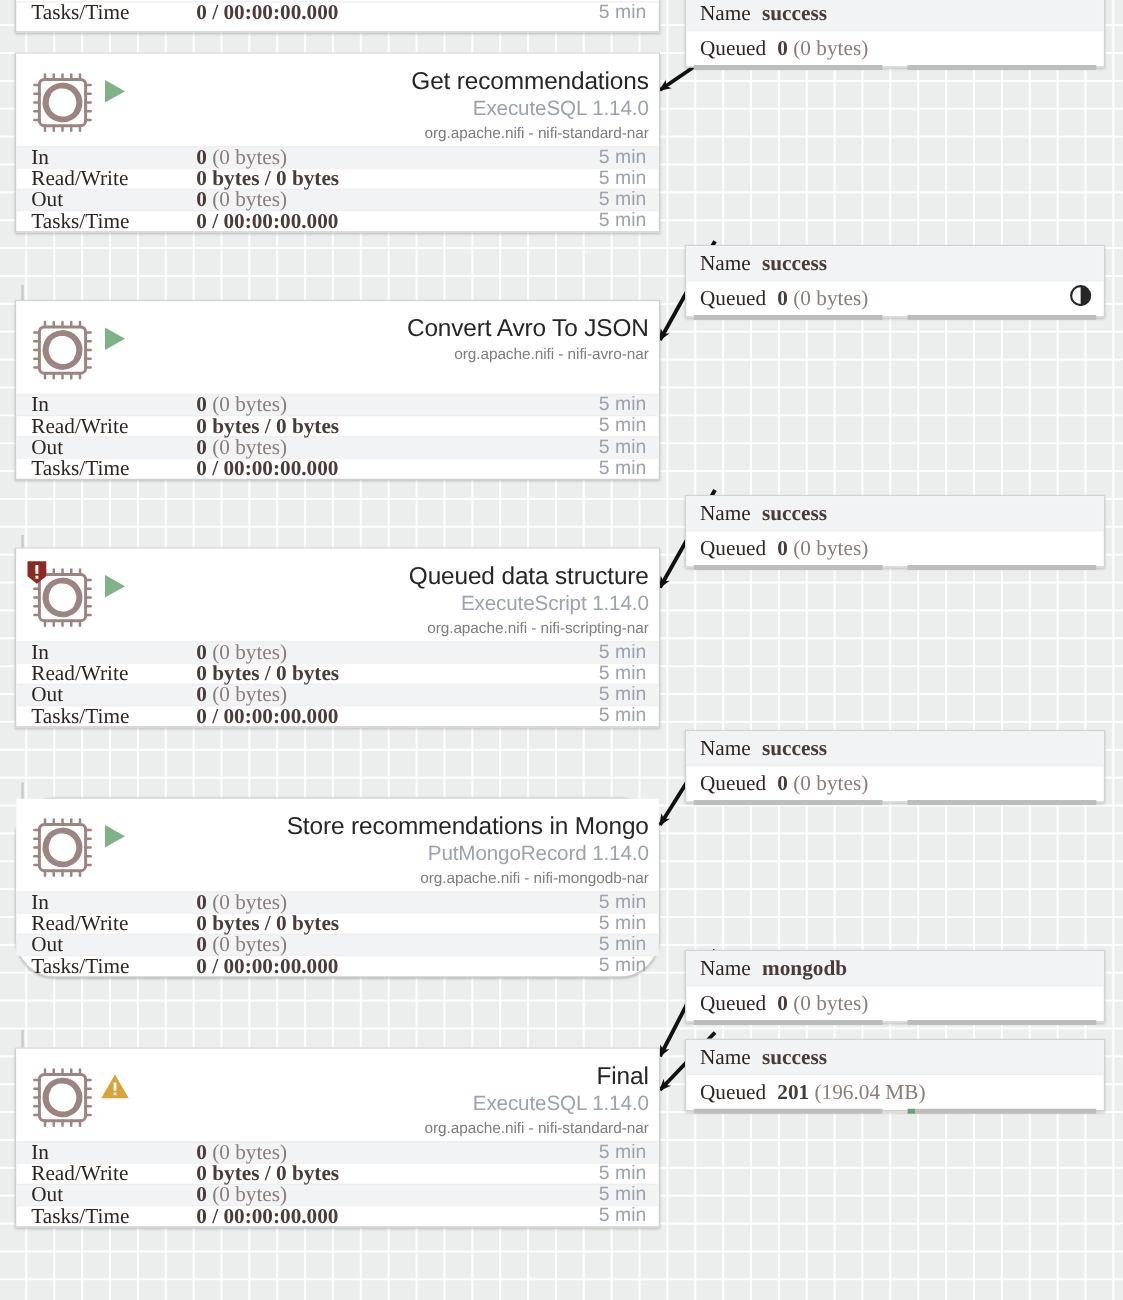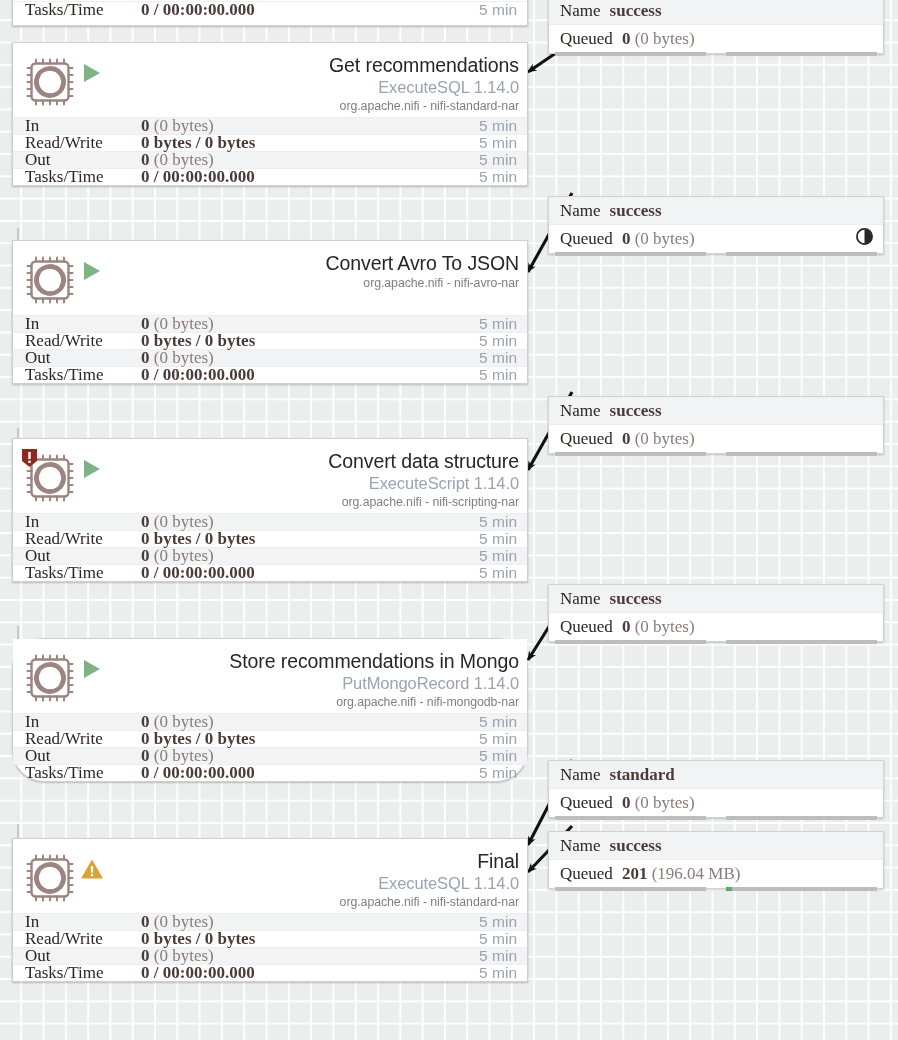--- a/index.html
+++ b/index.html
@@ -59,21 +59,21 @@
   .stat-row {
     display:flex; align-items:center;
     height:17px;
     padding:0 10px 0 12px;
     font-size:17px;
     color:#403331;
     border-top:1px solid #eeeeee;
   }
   .stat-row.alt { background:#f2f3f4; }
   .stat-label { width:116px; flex:0 0 116px; color:#2d2522; }
-  .stat-value { flex:1; font-weight:bold; color:#4a3b38; }
+  .stat-value { flex:1; font-weight:bold; color:#4a3b38;margin-left:16px; }
   .stat-value .muted { font-weight:normal; color:#8a7c79; }
   .stat-time { font-size:15.5px; color:#9aa3ae; font-family:"Liberation Sans", sans-serif; }
 
   
   .conn {
     position:absolute;
     width:336px;
     background:#ffffff;
     border:1px solid #d2d2d2;
     box-shadow:0 1px 2px rgba(0,0,0,0.20);
@@ -303,21 +303,21 @@
                 <rect x="7.3" y="12.6" width="2.4" height="2.4" fill="#ffffff"></rect>
               </svg>
             </span>
           </div>
           <div class="run-glyph">
             <svg width="22" height="22" viewBox="0 0 22 22">
               <path d="M3,2 L19,11 L3,20 Z" fill="#7fb287"></path>
             </svg>
           </div>
           <div class="proc-text">
-            <div class="proc-title">Convert data structure</div>
+            <div class="proc-title">Queued data structure</div>
             <div class="proc-type">ExecuteScript 1.14.0</div>
             <div class="proc-bundle">org.apache.nifi - nifi-scripting-nar</div>
           </div>
         </div>
         <div class="stat-row alt">
           <span class="stat-label">In</span>
           <span class="stat-value">0 <span class="muted">(0 bytes)</span></span>
           <span class="stat-time">5 min</span>
         </div>
         <div class="stat-row">
@@ -543,21 +543,21 @@
             <span class="fill" style="width:0%"></span>
           </span>
           <span class="bar right">
             <span class="fill" style="width:0%"></span>
           </span>
         </div>
       </div>
       <div class="conn" style="left:548px; top:760px;">
         <div class="conn-row name">
           <span class="conn-label">Name</span>
-          <span class="conn-value">standard</span>
+          <span class="conn-value">mongodb</span>
         </div>
         <div class="conn-row queued">
           <span class="conn-label">Queued</span>
           <span class="conn-value">0 <span class="muted">(0 bytes)</span></span>
         </div>
         <div class="conn-bars">
           <span class="bar left">
             <span class="fill" style="width:0%"></span>
           </span>
           <span class="bar right">

